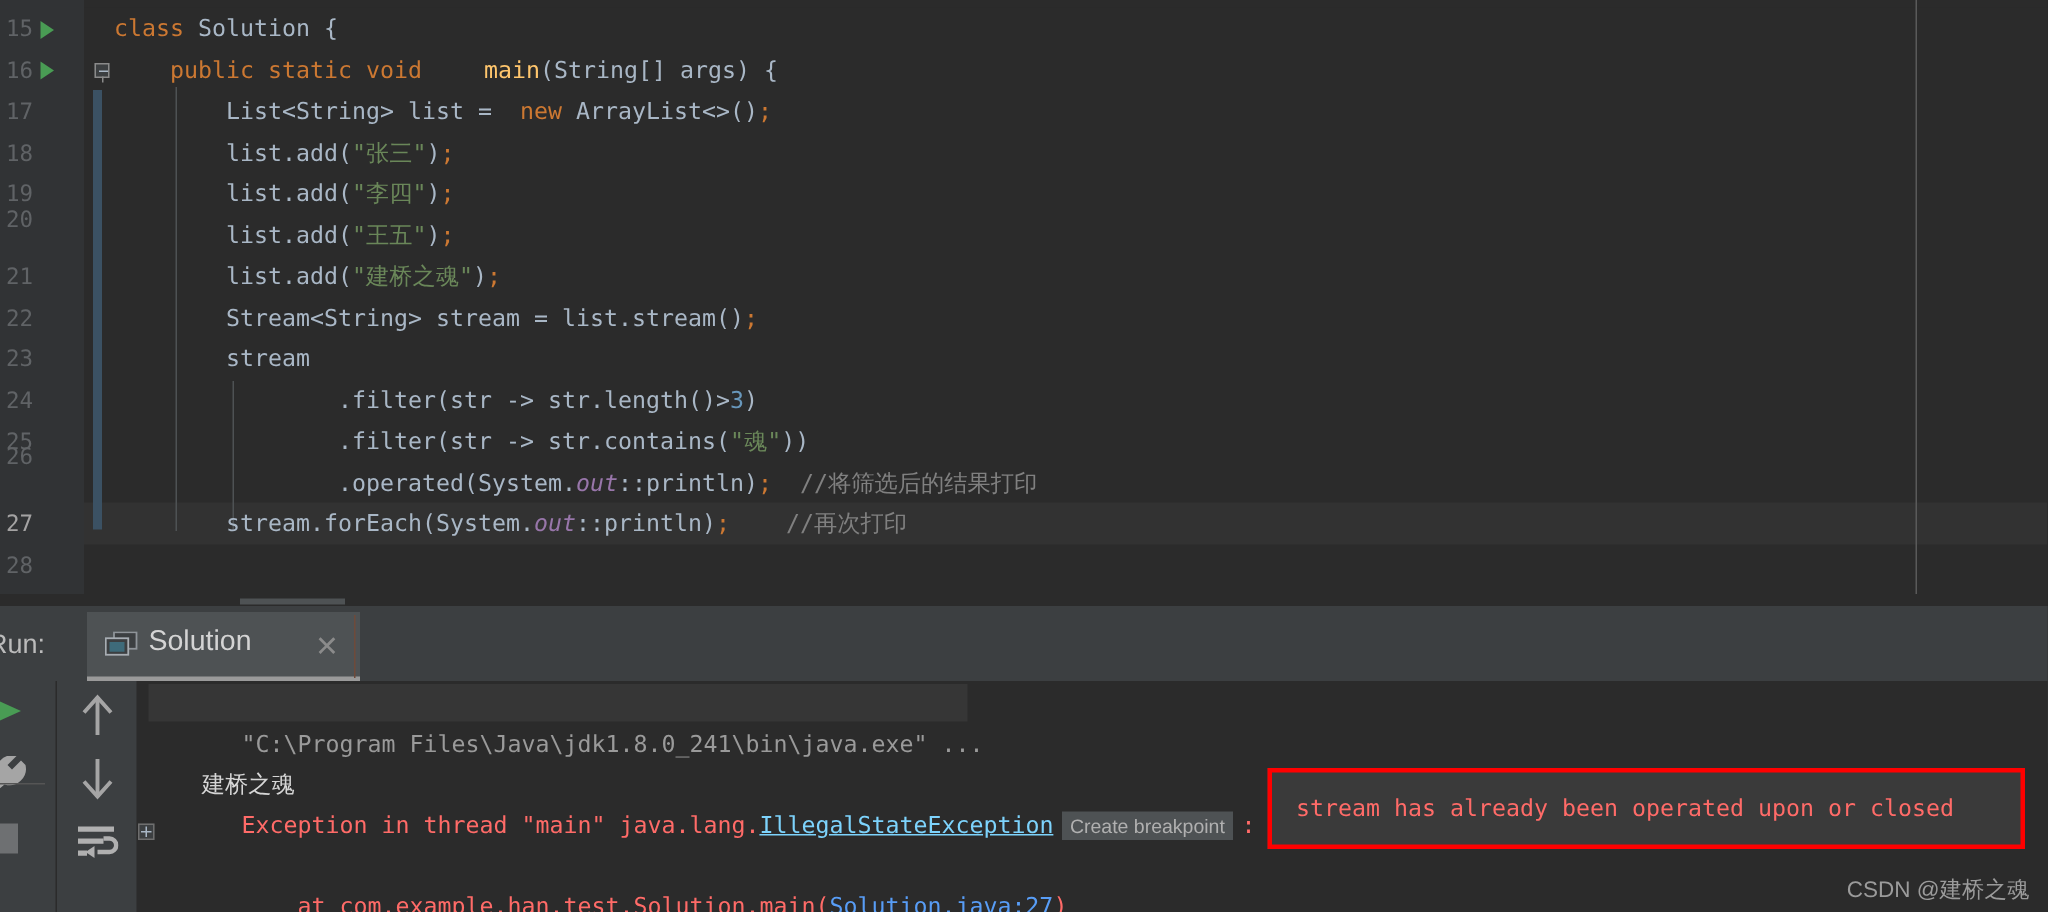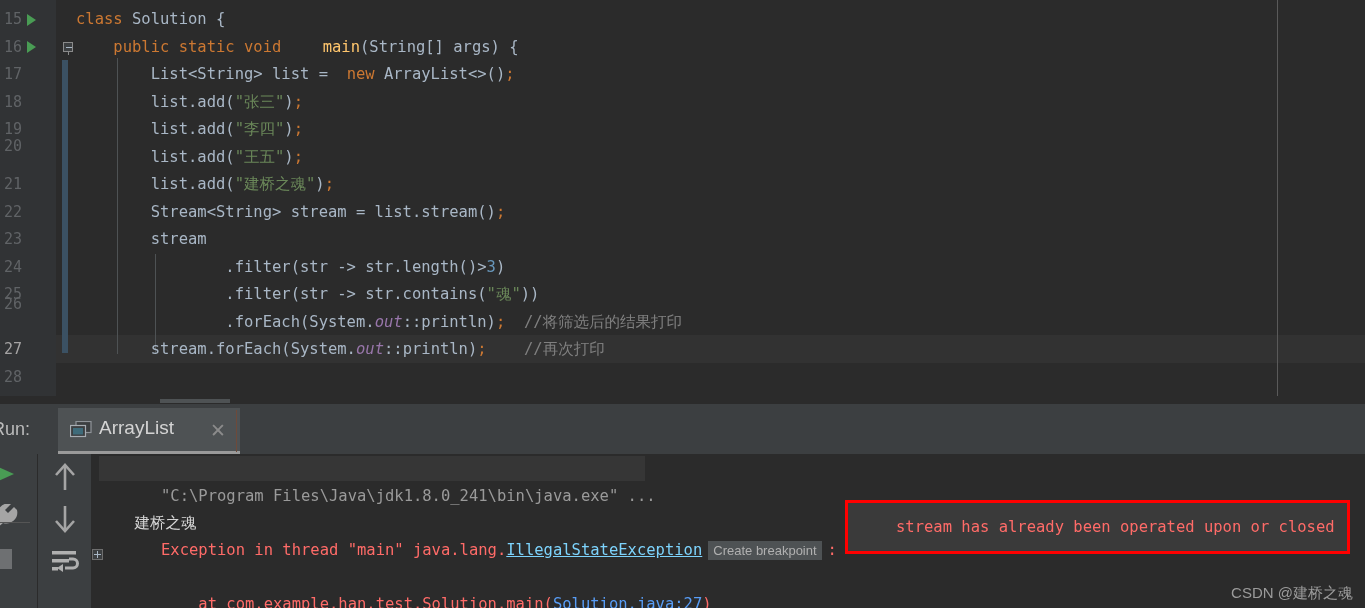--- a/index.html
+++ b/index.html
@@ -107,23 +107,23 @@
   }
   .cintern { background:#4a4a4a; color:#9a9a9a; padding:1px 5px; }
   .expandbox {
     position:absolute; left:92px; top:549px; width:11px; height:11px;
     border:1px solid #6e6e6e; background:#3c3f41;
   }
   .expandbox:before{content:"";position:absolute;left:4px;top:1px;width:1px;height:7px;background:#a9b7c6;}
   .expandbox:after{content:"";position:absolute;left:1px;top:4px;width:7px;height:1px;background:#a9b7c6;}
 
   .redbox {
-    position:absolute; left:845px; top:500px; width:505px; height:54px;
+    position:absolute; left:845px; top:512px; width:505px; height:54px;
     border:3px solid #ff0000; background:#3a3a3a; z-index:20;
-    display:flex; align-items:center;padding-left:32px;
+    display:flex; align-items:center;
   }
   .redboxtext {
     color:#ff6b68; font-size:15.5px; font-family:"DejaVu Sans Mono", monospace;
     padding-left:16px; white-space:pre;
   }
 
   .watermark {
     position:absolute; right:12px; bottom:5px; color:#9b9b9b; font-size:15px;
     font-family:"Liberation Sans", sans-serif; z-index:30;
   }
@@ -178,21 +178,21 @@
     <div class="cl" style="top:33.5px;"><span class="def">    </span><span class="kw">public static void </span><span class="mth">main</span><span class="def">(String[] args) {</span></div>
     <div class="cl" style="top:61px;"><span class="def">        List&lt;String&gt; list =  </span><span class="kw">new </span><span class="def">ArrayList&lt;&gt;()</span><span class="sep">;</span></div>
     <div class="cl" style="top:88.5px;"><span class="def">        list.add(</span><span class="str">"张三"</span><span class="def">)</span><span class="sep">;</span></div>
     <div class="cl" style="top:116px;"><span class="def">        list.add(</span><span class="str">"李四"</span><span class="def">)</span><span class="sep">;</span></div>
     <div class="cl" style="top:143.5px;"><span class="def">        list.add(</span><span class="str">"王五"</span><span class="def">)</span><span class="sep">;</span></div>
     <div class="cl" style="top:171px;"><span class="def">        list.add(</span><span class="str">"建桥之魂"</span><span class="def">)</span><span class="sep">;</span></div>
     <div class="cl" style="top:198.5px;"><span class="def">        Stream&lt;String&gt; stream = list.stream()</span><span class="sep">;</span></div>
     <div class="cl" style="top:226px;"><span class="def">        stream</span></div>
     <div class="cl" style="top:253.5px;"><span class="def">                .filter(str -&gt; str.length()&gt;</span><span class="num">3</span><span class="def">)</span></div>
     <div class="cl" style="top:281px;"><span class="def">                .filter(str -&gt; str.contains(</span><span class="str">"魂"</span><span class="def">))</span></div>
-    <div class="cl" style="top:308.5px;"><span class="def">                .forEach(System.</span><span class="fld">out</span><span class="def">::println)</span><span class="sep">;</span><span class="cmt">  //将筛选后的结果打印</span></div>
+    <div class="cl" style="top:308.5px;"><span class="def">                .operated(System.</span><span class="fld">out</span><span class="def">::println)</span><span class="sep">;</span><span class="cmt">  //将筛选后的结果打印</span></div>
     <div class="cl" style="top:336px;"><span class="def">        stream.forEach(System.</span><span class="fld">out</span><span class="def">::println)</span><span class="sep">;</span><span class="cmt">    //再次打印</span></div>
     <div class="cl" style="top:363.5px;"><span class="def"> </span></div>
   </div>
 
   <div class="editbottom"></div>
   <div class="scrollbar-h"></div>
 </div>
 
 <div id="runpanel">
 
@@ -200,21 +200,21 @@
     <span class="runlabel">Run:</span>
 
     <div class="tabsel"></div>
     <span class="tabicon">
       <svg width="22" height="17" viewBox="0 0 22 17">
         <rect x="6" y="0.5" width="15" height="11" fill="#3c3f41" stroke="#8f9499" stroke-width="1.2"></rect>
         <rect x="0.5" y="4.5" width="15" height="11" fill="#3c3f41" stroke="#a7adb3" stroke-width="1.2"></rect>
         <rect x="3" y="7" width="10" height="6.5" fill="#3e6b7a"></rect>
       </svg>
     </span>
-    <span class="tabtext">ArrayList</span>
+    <span class="tabtext">Solution</span>
     <span class="tabclose">✕</span>
     <div class="caretline"></div>
   </div>
 
   <div class="ltool">
     <span style="position:absolute;left:-8px;top:8px;">
       <svg width="34" height="24" viewBox="0 0 34 24">
           <polygon points="0,2 22,12 0,22" fill="#499c54"></polygon>
         </svg>
     </span>

